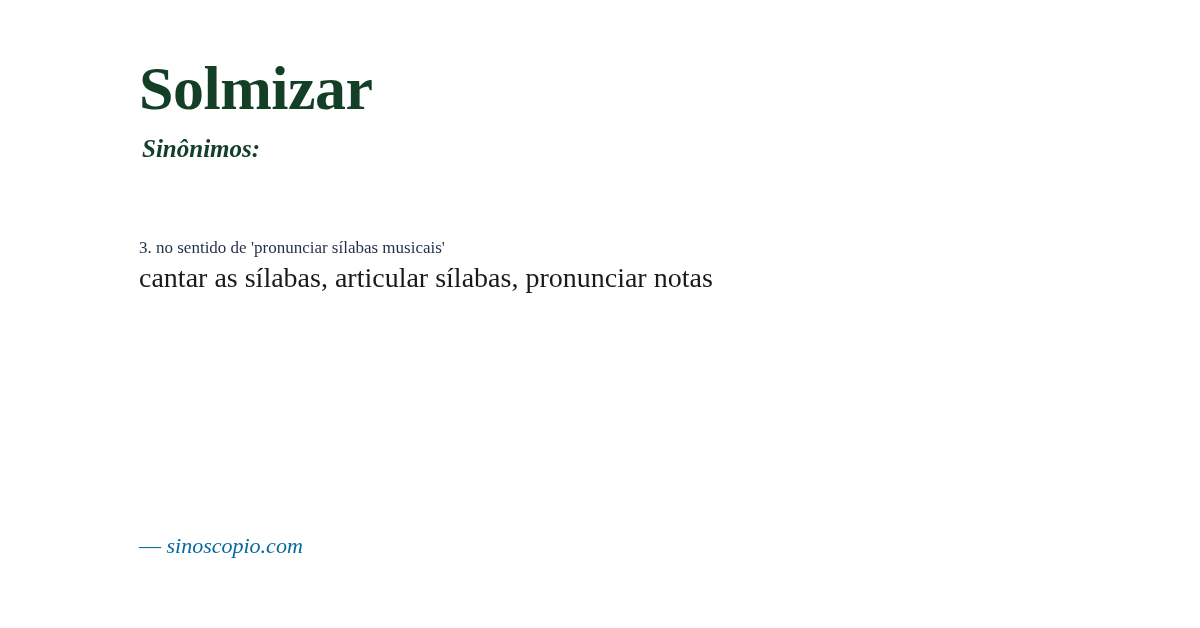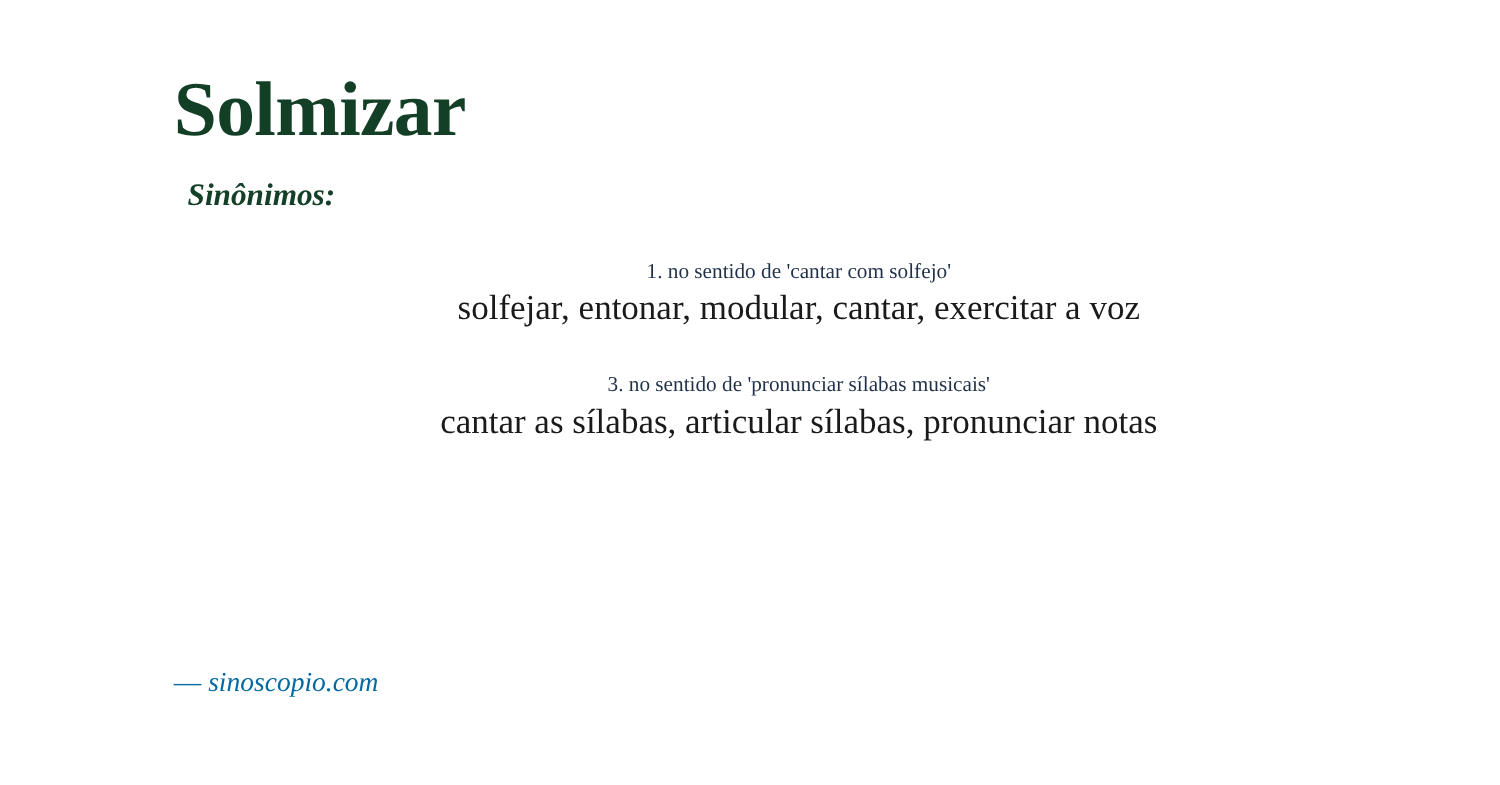--- a/index.html
+++ b/index.html
@@ -12,38 +12,37 @@
     background: #ffffff;
     font-family: "Liberation Serif", "DejaVu Serif", serif;
     overflow: hidden;
   }
   .card {
     position: relative;
     width: 1068px;
     height: 628px;
     box-sizing: border-box;
     padding: 0 0 0 104px;
-    text-align: center;
   }
   .headword {
     position: absolute;
     left: 139px;
     top: 57px;
     margin: 0;
     font-size: 62px;
     line-height: 1.0;
     font-weight: bold;
     color: #133f26;
     letter-spacing: -0.5px;
   }
   .subtitle {
     position: absolute;
     left: 139px;
     top: 133px;
-    margin: 11px;
+    margin: 3px;
     font-size: 25px;
     line-height: 1.0;
     font-weight: bold;
     font-style: italic;
     color: #144027;
   }
   .senses {
     position: absolute;
     left: 139px;
     top: 206px;
@@ -88,24 +87,20 @@
 <body>
 
 <div class="card">
 
   <h1 class="headword">Solmizar</h1>
 
   <div class="subtitle">Sinônimos:</div>
 
   <div class="senses">
 
-    <div class="sense">
-      <p class="sense-label">1. no sentido de 'cantar com solfejo'</p>
-      <p class="sense-synonyms">solfejar, entonar, modular, cantar, exercitar a voz</p>
-    </div>
 
     <div class="sense">
     </div>
 
     <div class="sense">
       <p class="sense-label">3. no sentido de 'pronunciar sílabas musicais'</p>
       <p class="sense-synonyms">cantar as sílabas, articular sílabas, pronunciar notas</p>
     </div>
 
   </div>

